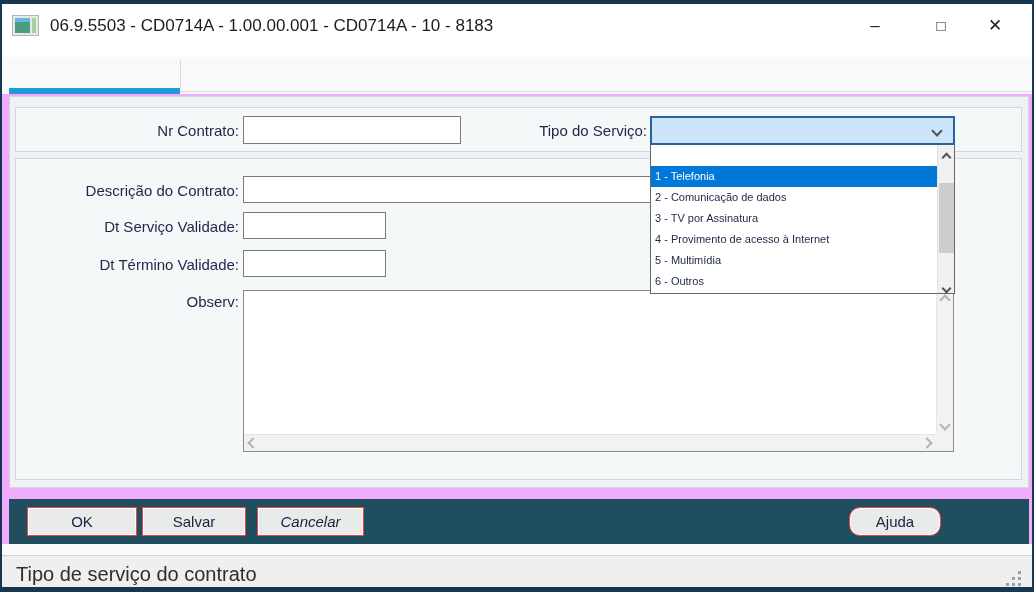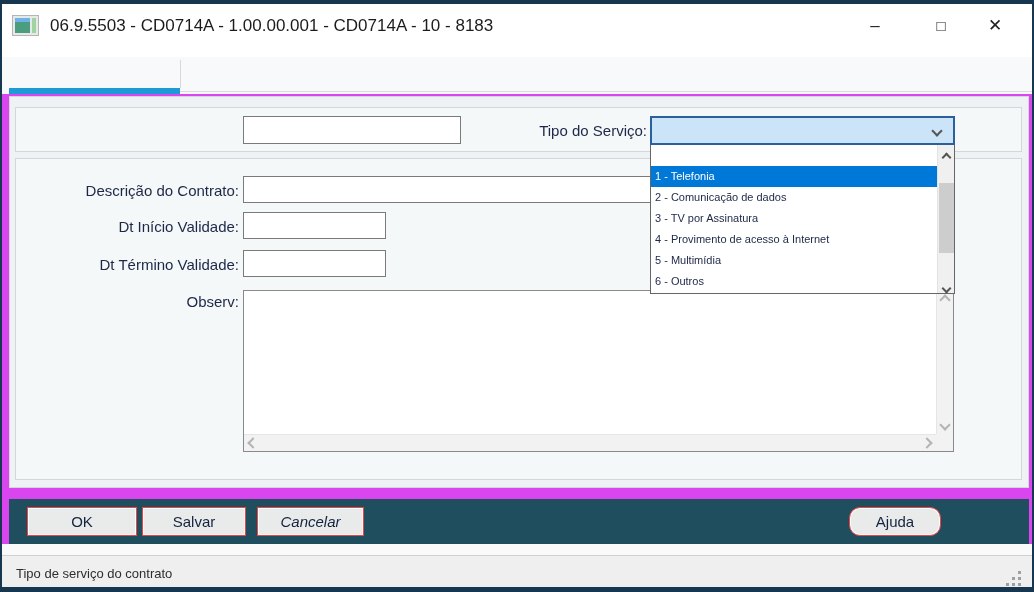--- a/index.html
+++ b/index.html
@@ -1,18 +1,18 @@
 <!DOCTYPE html>
 <html><head>
 <meta charset="utf-8">
 <style>
   * { margin:0; padding:0; box-sizing:border-box; }
   html,body { width:1034px; height:592px; font-family:"Liberation Sans", sans-serif; }
   #window {
-    position:relative; width:1034px; height:592px; background:#d946ef;
+    position:relative; width:1034px; height:592px; background:#f0abfc;
     border:2px solid #17364f; border-top-width:4px; border-bottom-width:5px;
     overflow:hidden;
   }
   
   .titlebar { position:absolute; left:0; top:0; width:100%; height:44px; background:#fff; }
   .app-icon { position:absolute; left:10px; top:11px; width:27px; height:21px; }
   .title-text { position:absolute; left:48px; top:0; height:44px; line-height:44px; font-size:17px; color:#1c1c1c; white-space:nowrap; }
   .win-btn { position:absolute; top:0; width:46px; height:44px; text-align:center; line-height:44px; font-size:17px; color:#222; cursor:default; }
   .win-btn.min { right:134px; }
   .win-btn.max { right:68px; font-size:15px; }
@@ -63,21 +63,21 @@
   
   .btnbar { position:absolute; left:7px; top:495px; width:1020px; height:45px; background:#1f4e5f; }
   .btn { position:absolute; top:8px; height:29px; background:#e9ebeb; border:1px solid #ef4444; box-shadow:inset 0 0 0 1px #fbfbfb; font-size:15px; color:#16233f; text-align:center; line-height:27px; cursor:default; font-family:"Liberation Sans", sans-serif; }
   .btn.ok { left:18px; width:110px; }
   .btn.salvar { left:133px; width:104px; }
   .btn.cancelar { left:248px; width:107px;font-style:italic; }
   .btn.ajuda { left:840px; width:92px;border-radius:11px; }
   
   .statusgap { position:absolute; left:0; top:540px; width:100%; height:11px; background:#fafafa; }
   .statusbar { position:absolute; left:0; top:551px; width:100%; height:36px; background:#efefef; border-top:1px solid #d0d0d0; }
-  .status-text { position:absolute; left:14px; top:0; height:36px; line-height:36px; font-size:13px; color:#2e2e2e; }
+  .status-text { position:absolute; left:14px; top:0; height:36px; line-height:36px; font-size:20px; color:#2e2e2e; }
   .grip { position:absolute; right:10px; bottom:4px; width:16px; height:16px; }
   .grip span { position:absolute; width:3px; height:3px; background:#9aa2a8; }
 </style>
 </head>
 <body>
 
 <div id="window">
 
   <div class="titlebar">
     <svg class="app-icon" viewBox="0 0 27 21">
@@ -98,31 +98,32 @@
     <div class="tab-sep"></div>
     <div class="tab-underline"></div>
     <div class="tab-bottomline"></div>
   </div>
 
   <div class="main-panel"></div>
 
   <div class="groupbox gb1"></div>
   <div class="groupbox gb2"></div>
 
+  <div class="field-label" style="left:20px; top:118px; width:217px;">Nr Contrato:</div>
   <input class="tb" style="left: 241px; top: 112px; width: 218px; height: 28px;" value="">
 
   <div class="field-label" style="left:460px; top:118px; width:185px;">Tipo do Serviço:</div>
   <div class="combobox">
     <span class="combo-chev chev down"></span>
   </div>
 
   <div class="field-label" style="left:20px; top:178px; width:217px;">Descrição do Contrato:</div>
   <input class="tb" style="left: 241px; top: 172px; width: 711px; height: 27px;" value="">
 
-  <div class="field-label" style="left:20px; top:214px; width:217px;">Dt Início Validade:</div>
+  <div class="field-label" style="left:20px; top:214px; width:217px;">Dt Serviço Validade:</div>
   <input class="tb" style="left: 241px; top: 208px; width: 143px; height: 27px;" value="">
 
   <div class="field-label" style="left:20px; top:252px; width:217px;text-align:right;">Dt Término Validade:</div>
   <input class="tb" style="left: 241px; top: 246px; width: 143px; height: 27px;" value="">
 
   <div class="field-label" style="left:20px; top:289px; width:217px;">Observ:</div>
   <div class="observ-box">
     <div class="observ-text"></div>
     <div class="sb-v">
       <span class="chev up light" style="top:5px;"></span>

